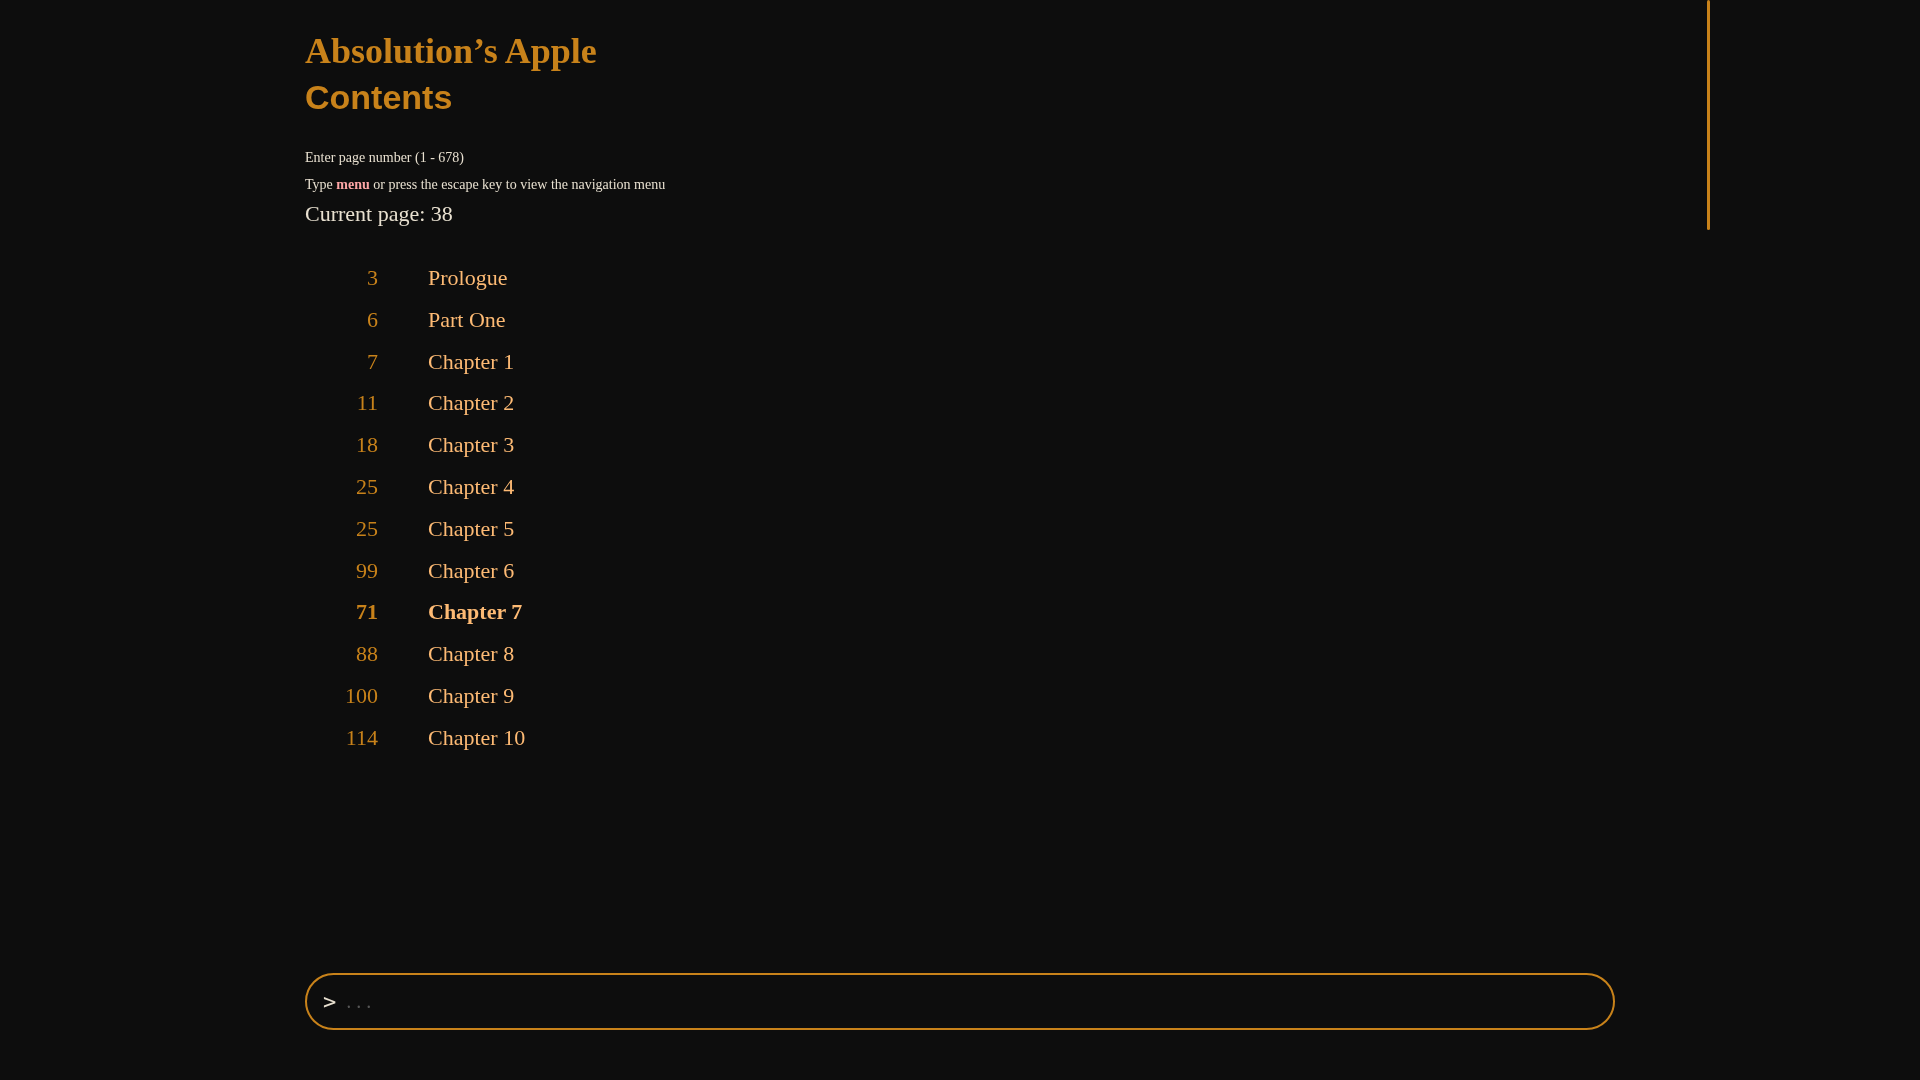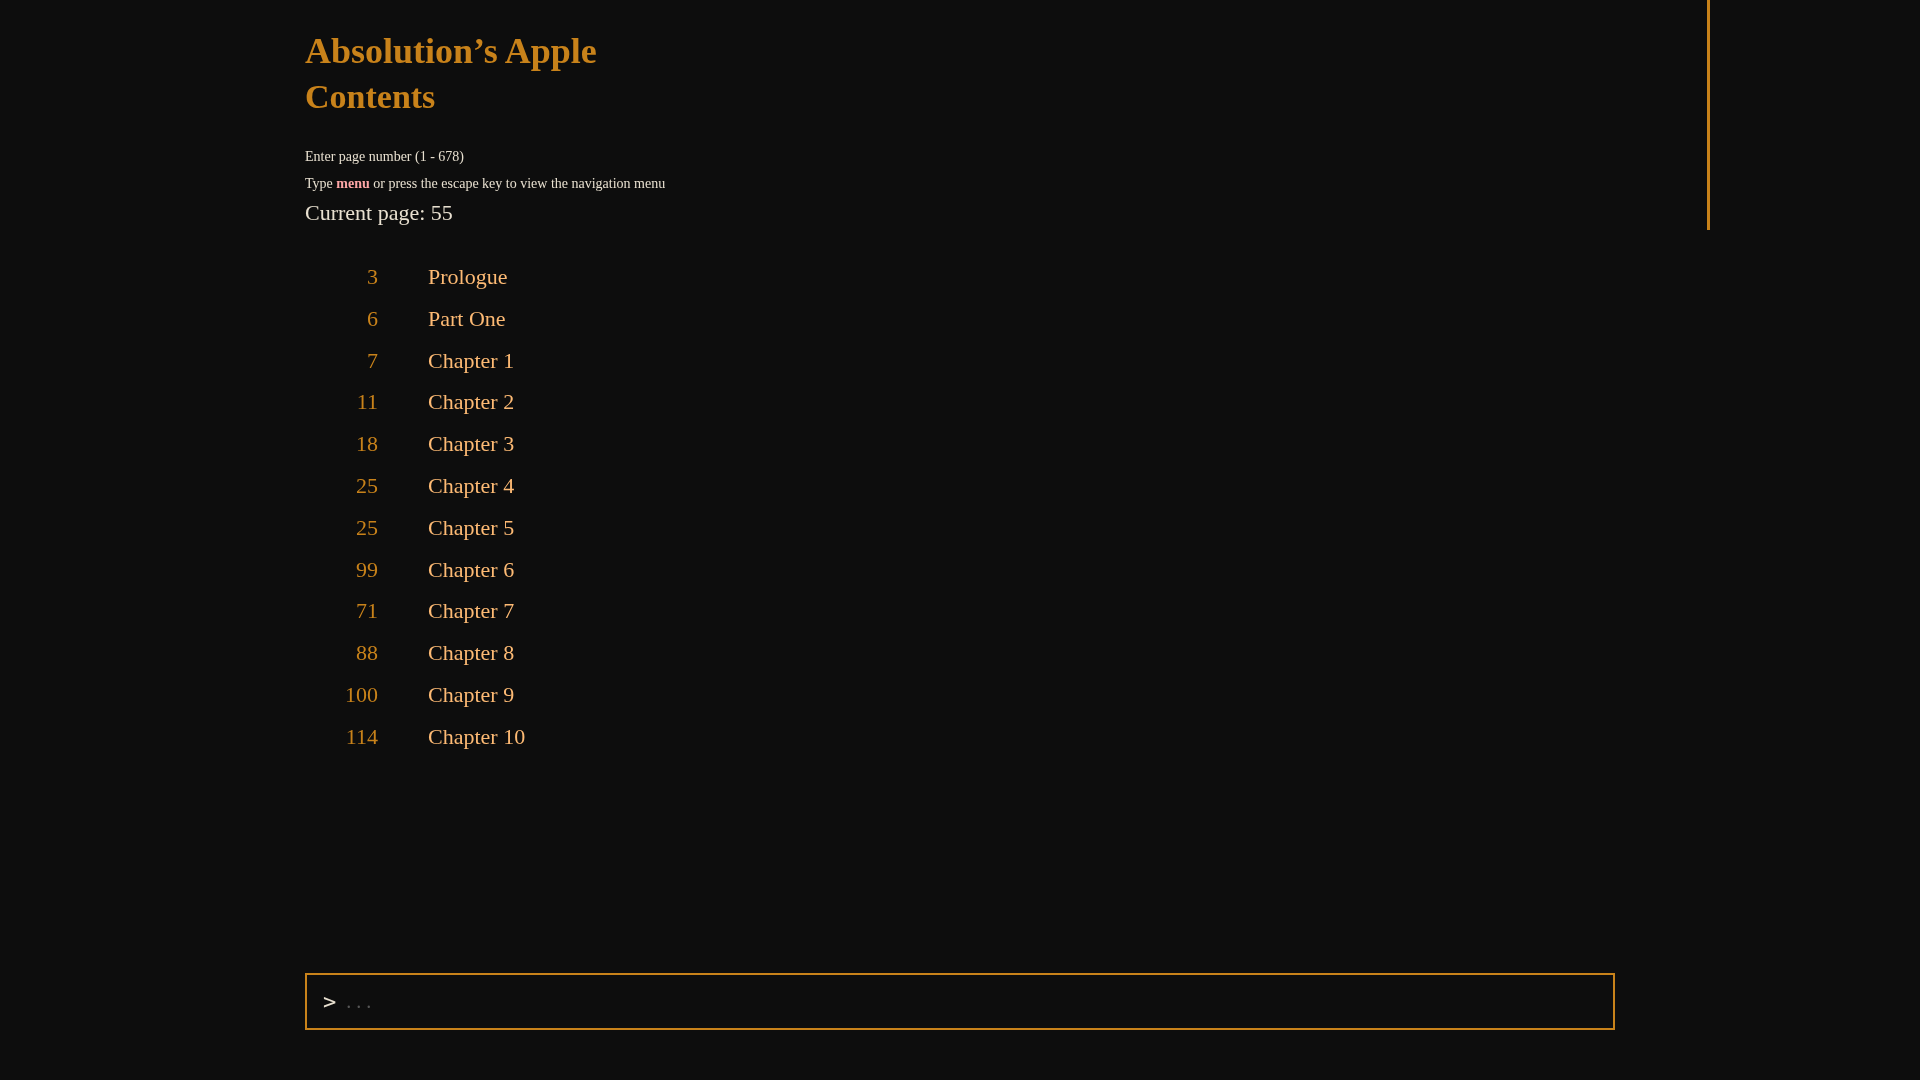--- a/index.html
+++ b/index.html
@@ -1,18 +1,19 @@
 <!DOCTYPE html>
 <html><head>
   <meta charset="utf-8">
   <style>
     * {
       margin: 0;
       padding: 0;
       box-sizing: border-box;
+      border-radius: 29px;
     }
 
     body {
       background-color: #0d0d0d;
       color: #e8e0d0;
       font-family: 'Georgia', 'Times New Roman', serif;
       width: 1920px;
       height: 1080px;
       overflow: hidden;
       position: relative;
@@ -30,21 +31,21 @@
       font-weight: bold;
       margin-bottom: 6px;
       font-family: 'Georgia', serif;
     }
 
     .section-title {
       color: #c8821a;
       font-size: 34px;
       font-weight: bold;
       margin-bottom: 30px;
-      font-family: Liberation Serif, serif;
+      font-family: Liberation Sans, sans-serif;
     }
 
     .instructions {
       font-size: 14px;
       margin-bottom: 6px;
       color: #e8e0d0;
       line-height: 1.5;
     }
 
     .menu-link {
@@ -134,21 +135,21 @@
   <div class="vertical-bar"></div>
 
   <h1 class="book-title">Absolution’s Apple</h1>
   <h2 class="section-title">Contents</h2>
 
   <p class="instructions">Enter page number (1 - 678)</p>
   <p class="instructions">
     <span>Type </span><span class="menu-link">menu</span><span> or press the escape key to view the navigation menu</span>
   </p>
 
-  <p class="current-page">Current page: 55</p>
+  <p class="current-page">Current page: 38</p>
 
   <table class="toc-table">
     <tbody id="toc-body">
     <tr style="cursor: pointer;">
           <td class="page-num">3</td>
           <td class="chapter-name">Prologue</td>
         </tr>
         <tr style="cursor: pointer;">
           <td class="page-num">6</td>
           <td class="chapter-name">Part One</td>
@@ -170,21 +171,21 @@
           <td class="chapter-name">Chapter 4</td>
         </tr>
         <tr style="cursor: pointer;">
           <td class="page-num">25</td>
           <td class="chapter-name">Chapter 5</td>
         </tr>
         <tr style="cursor: pointer;">
           <td class="page-num">99</td>
           <td class="chapter-name">Chapter 6</td>
         </tr>
-        <tr style="cursor: pointer;">
+        <tr style="cursor: pointer; font-weight: bold;">
           <td class="page-num">71</td>
           <td class="chapter-name">Chapter 7</td>
         </tr>
         <tr style="cursor: pointer;">
           <td class="page-num">88</td>
           <td class="chapter-name">Chapter 8</td>
         </tr>
         <tr style="cursor: pointer;">
           <td class="page-num">100</td>
           <td class="chapter-name">Chapter 9</td>

